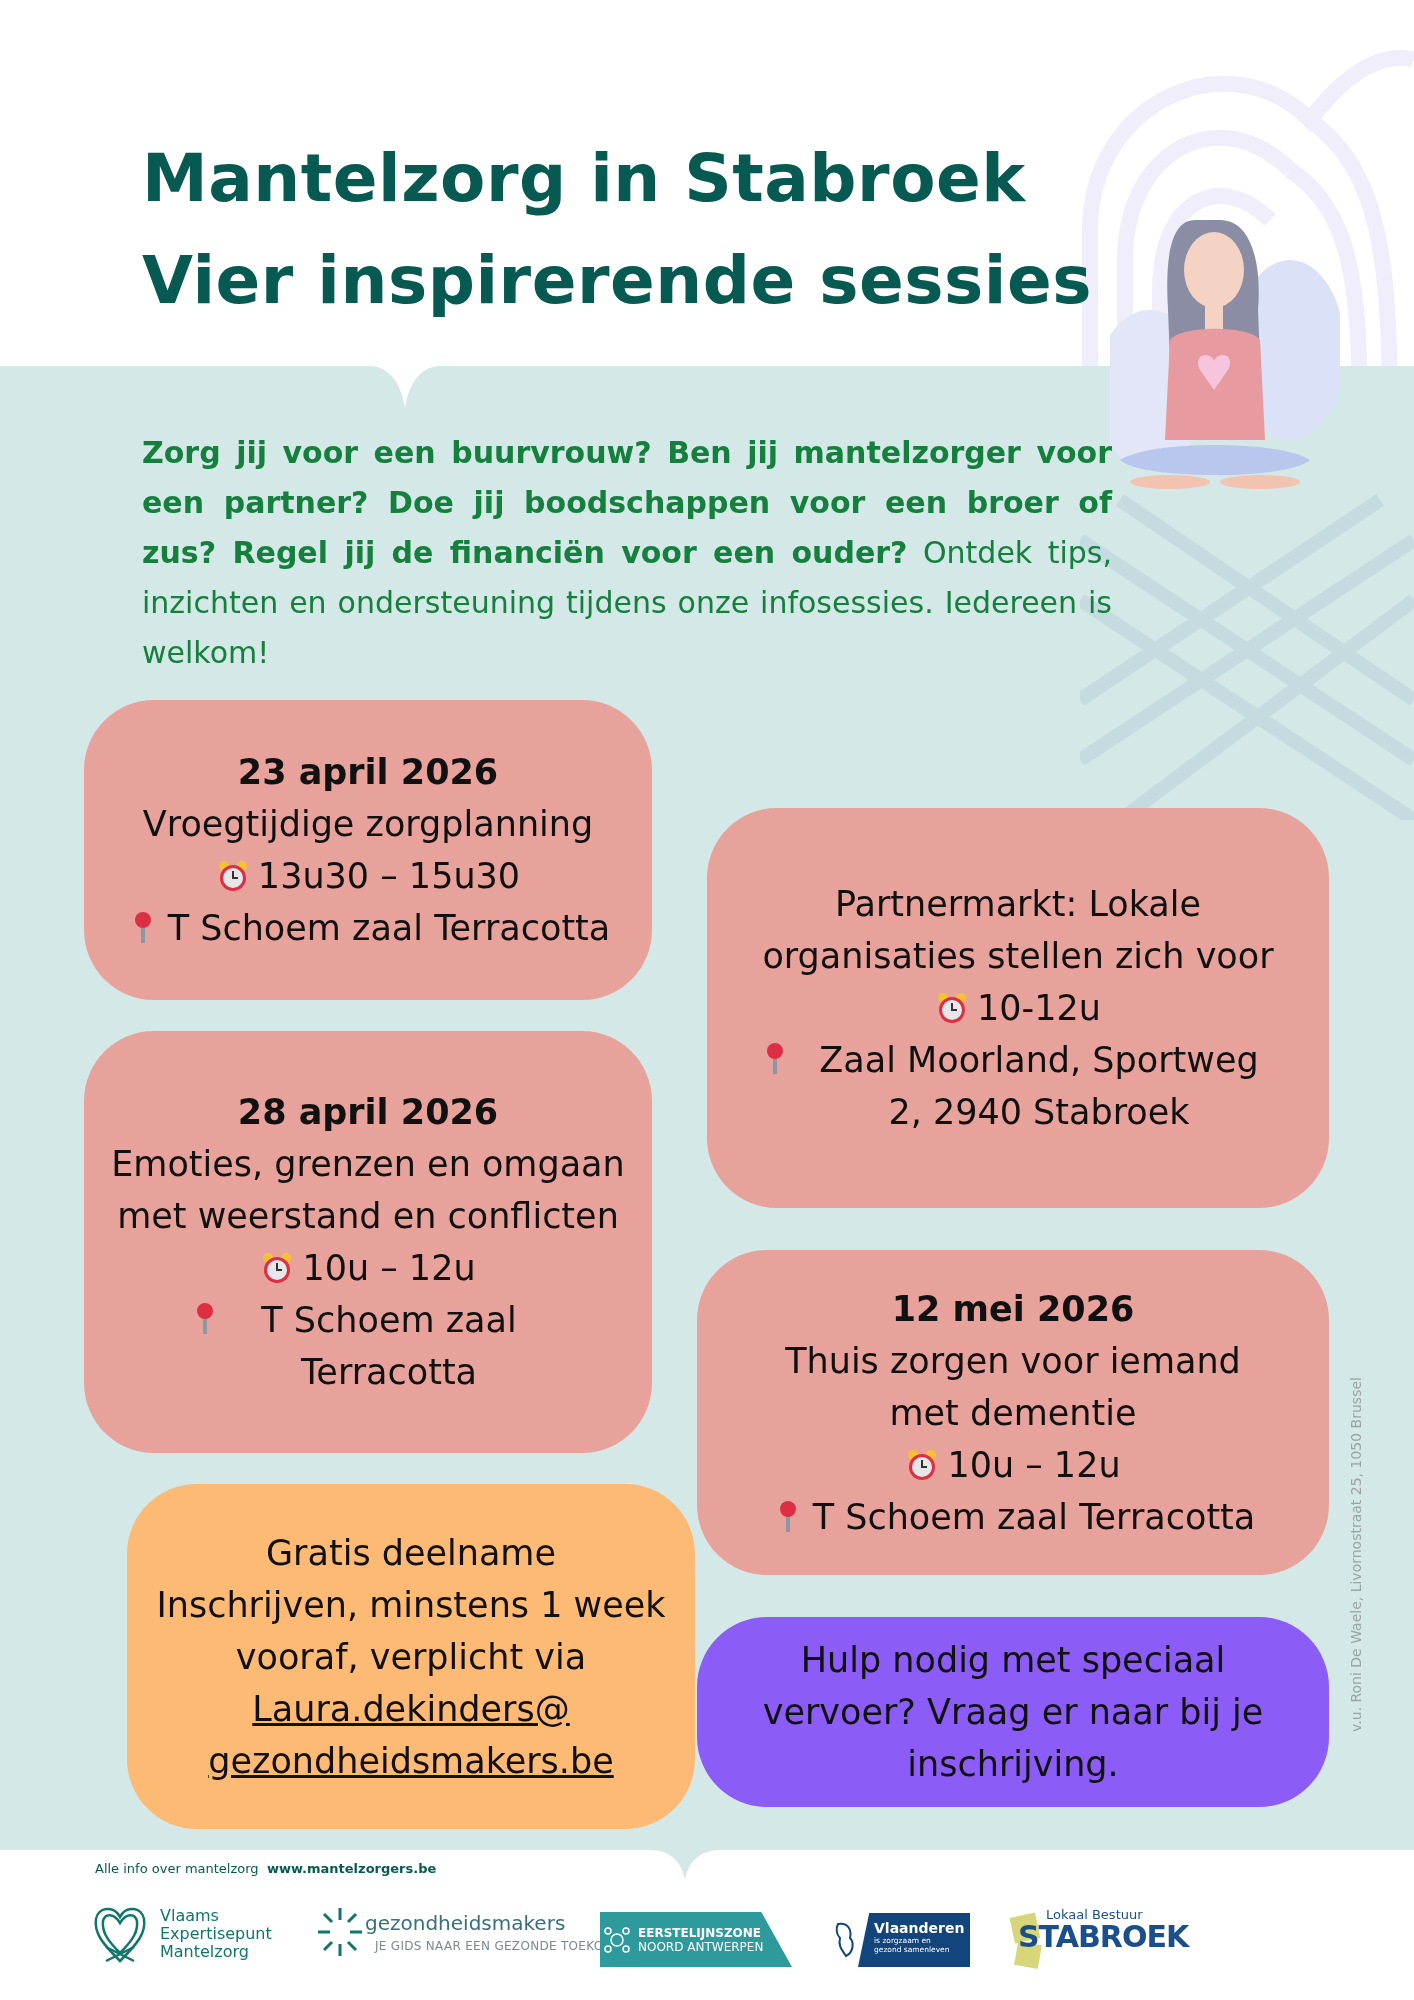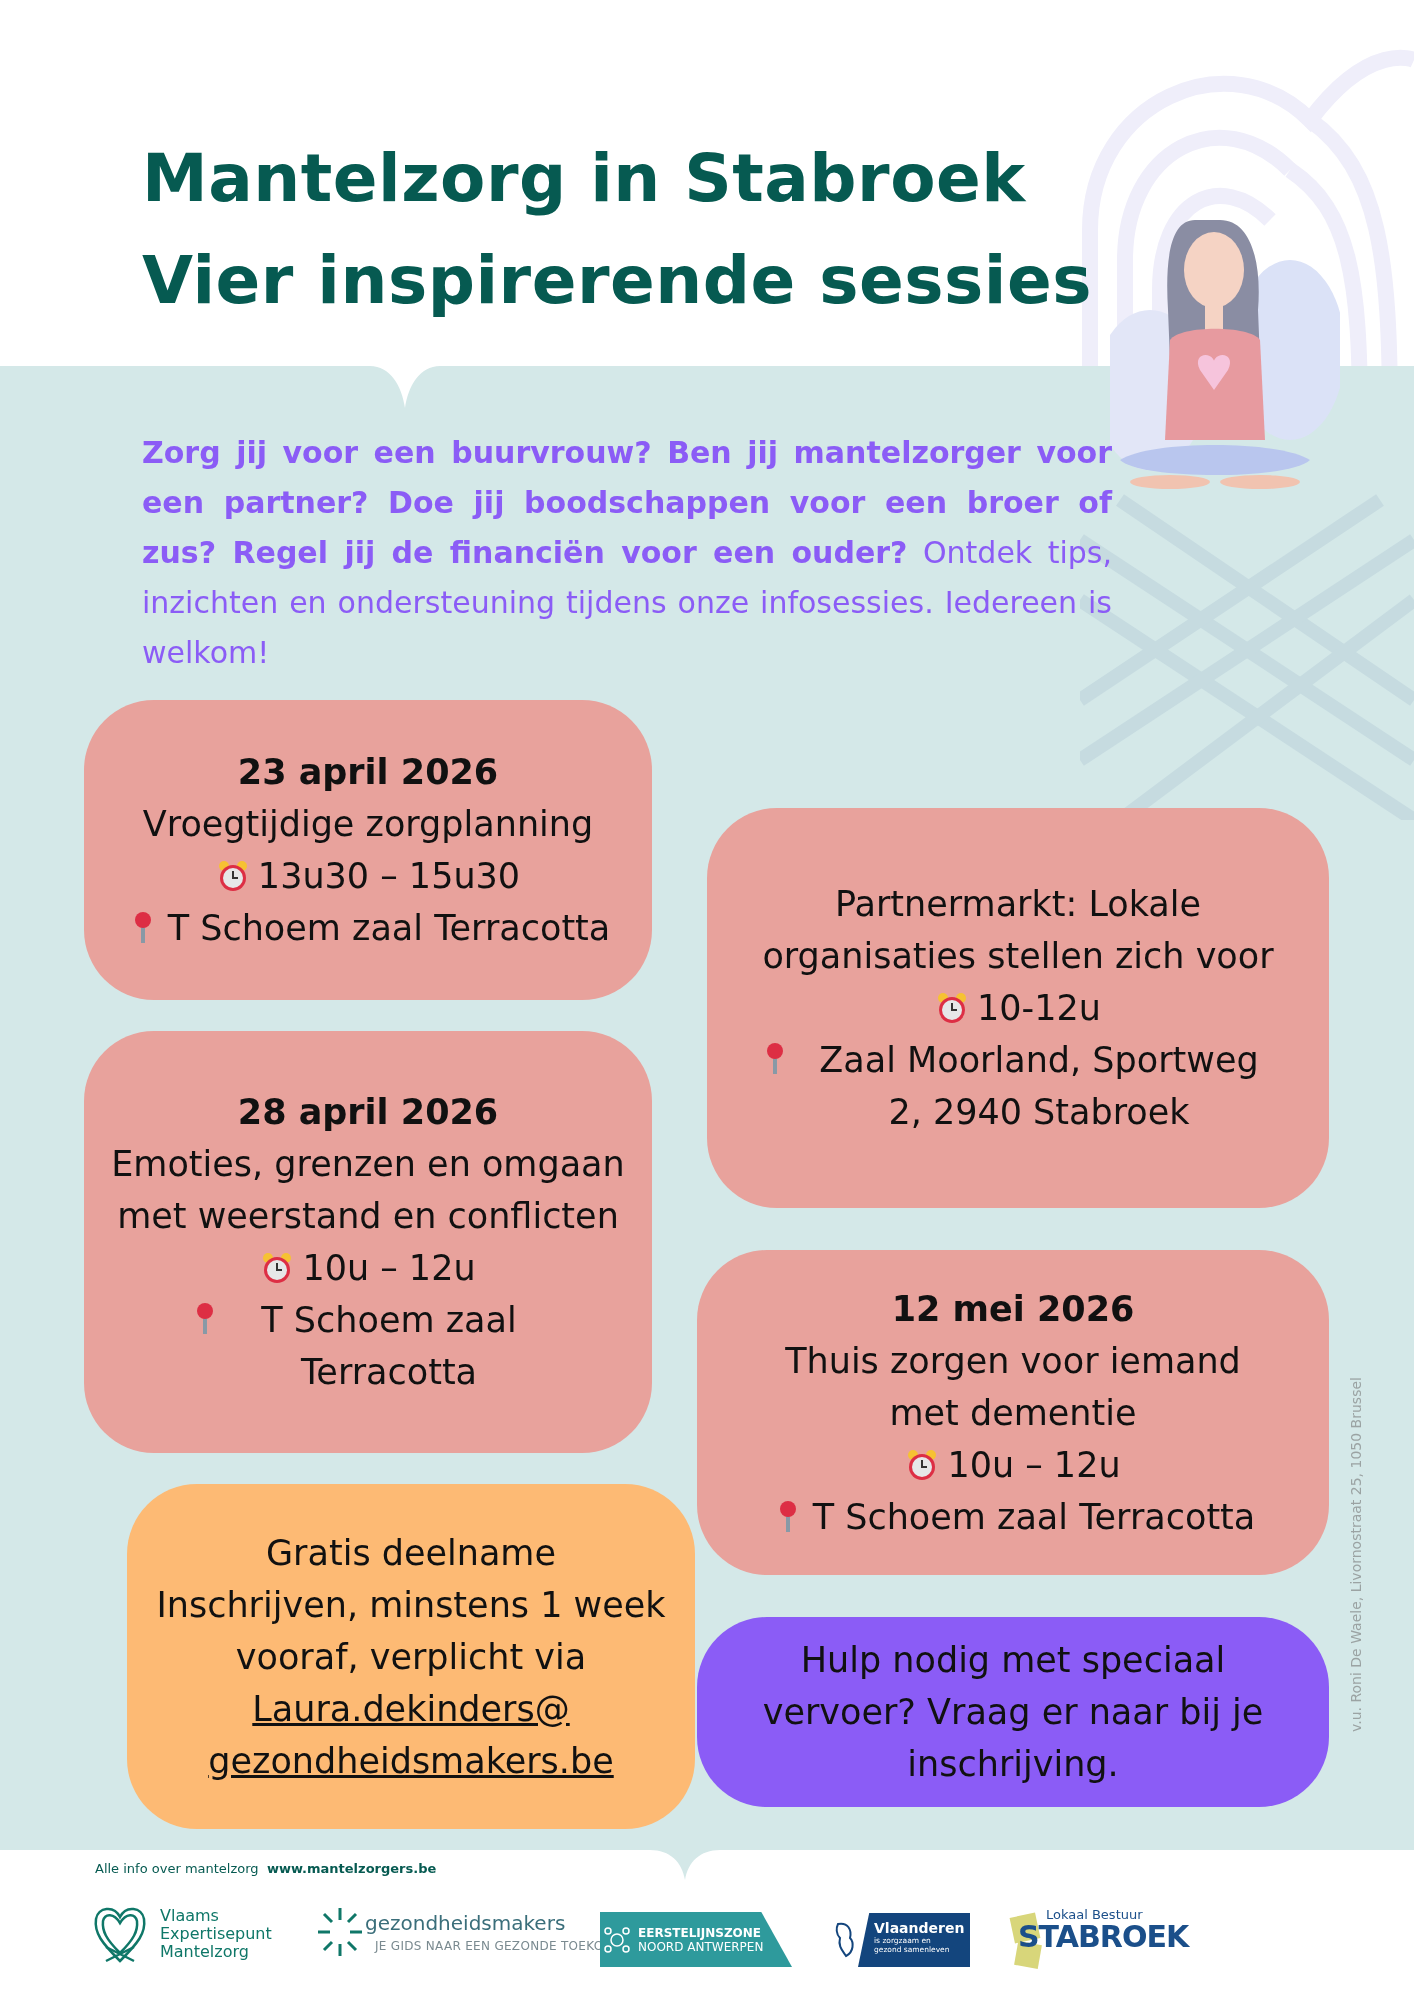--- a/index.html
+++ b/index.html
@@ -10,21 +10,21 @@
     .deco-lattice { position: absolute; left: 1080px; top: 460px; width: 334px; height: 360px; }
 
     .teal-panel { position: absolute; left: 0; top: 366px; width: 1414px; height: 1484px; background: #d4e8e8; }
     .notch-top { position: absolute; left: 370px; top: 366px; width: 70px; height: 42px; }
     .notch-bottom { position: absolute; left: 650px; top: 1850px; width: 70px; height: 30px; }
 
     .title { position: absolute; left: 142px; top: 128px; color: #065a51; font-weight: bold; font-size: 66px; line-height: 102px; letter-spacing: 0.5px; }
 
     .illustration { position: absolute; left: 1110px; top: 200px; width: 230px; height: 320px; }
 
-    .intro { position: absolute; left: 142px; top: 428px; width: 970px; color: #8b5cf6; font-size: 30px; line-height: 50px; text-align: justify; }
+    .intro { position: absolute; left: 142px; top: 428px; width: 970px; color: #15803d; font-size: 30px; line-height: 50px; text-align: justify; }
     .intro .bold { font-weight: bold; }
 
     .card { position: absolute; border-radius: 70px; display: flex; flex-direction: column; align-items: center; justify-content: center; text-align: center; font-size: 35px; line-height: 52px; color: #111; }
     .card.pink { background: #e8a29c; }
     .card.yellow { background: #fdba74; margin-left: 43px; }
     .card.teal { background: #8b5cf6; }
     .card .date { font-weight: bold; font-size: 35px; }
     .card .row { display: flex; align-items: center; justify-content: center; gap: 8px; }
     .icon { display: inline-block; width: 34px; height: 34px; flex: none; }
     .email { text-decoration: underline; }

